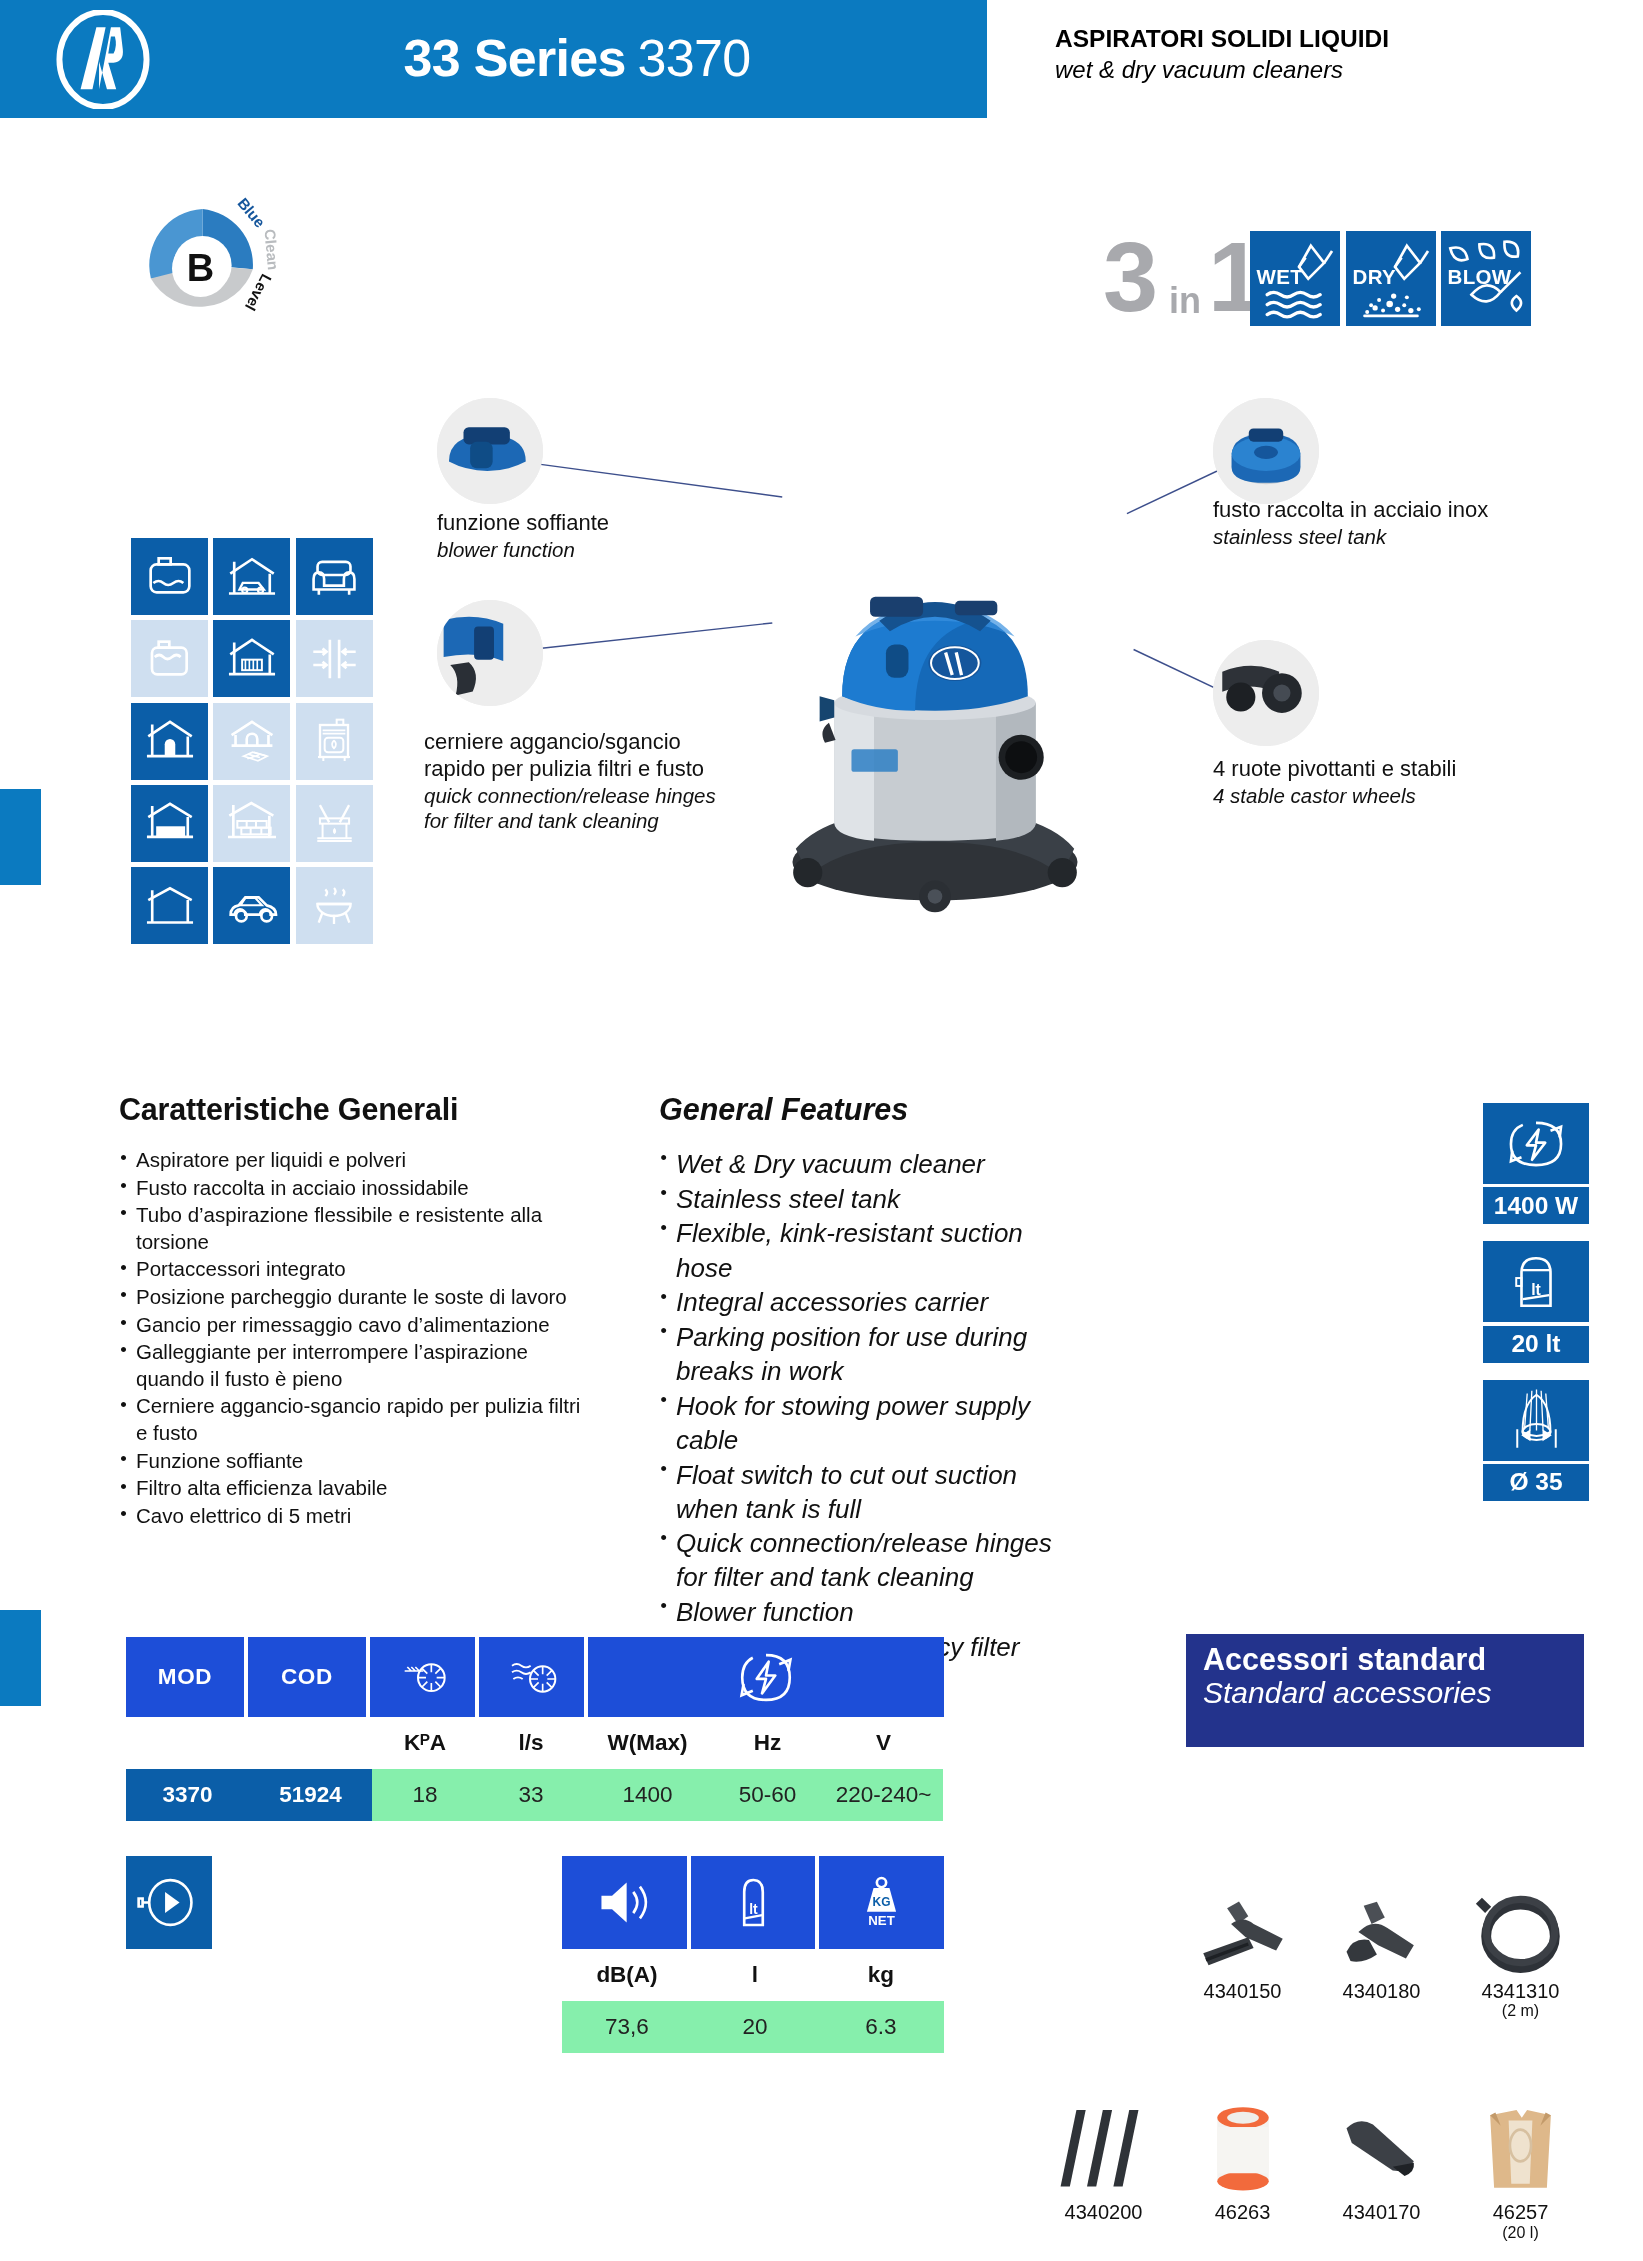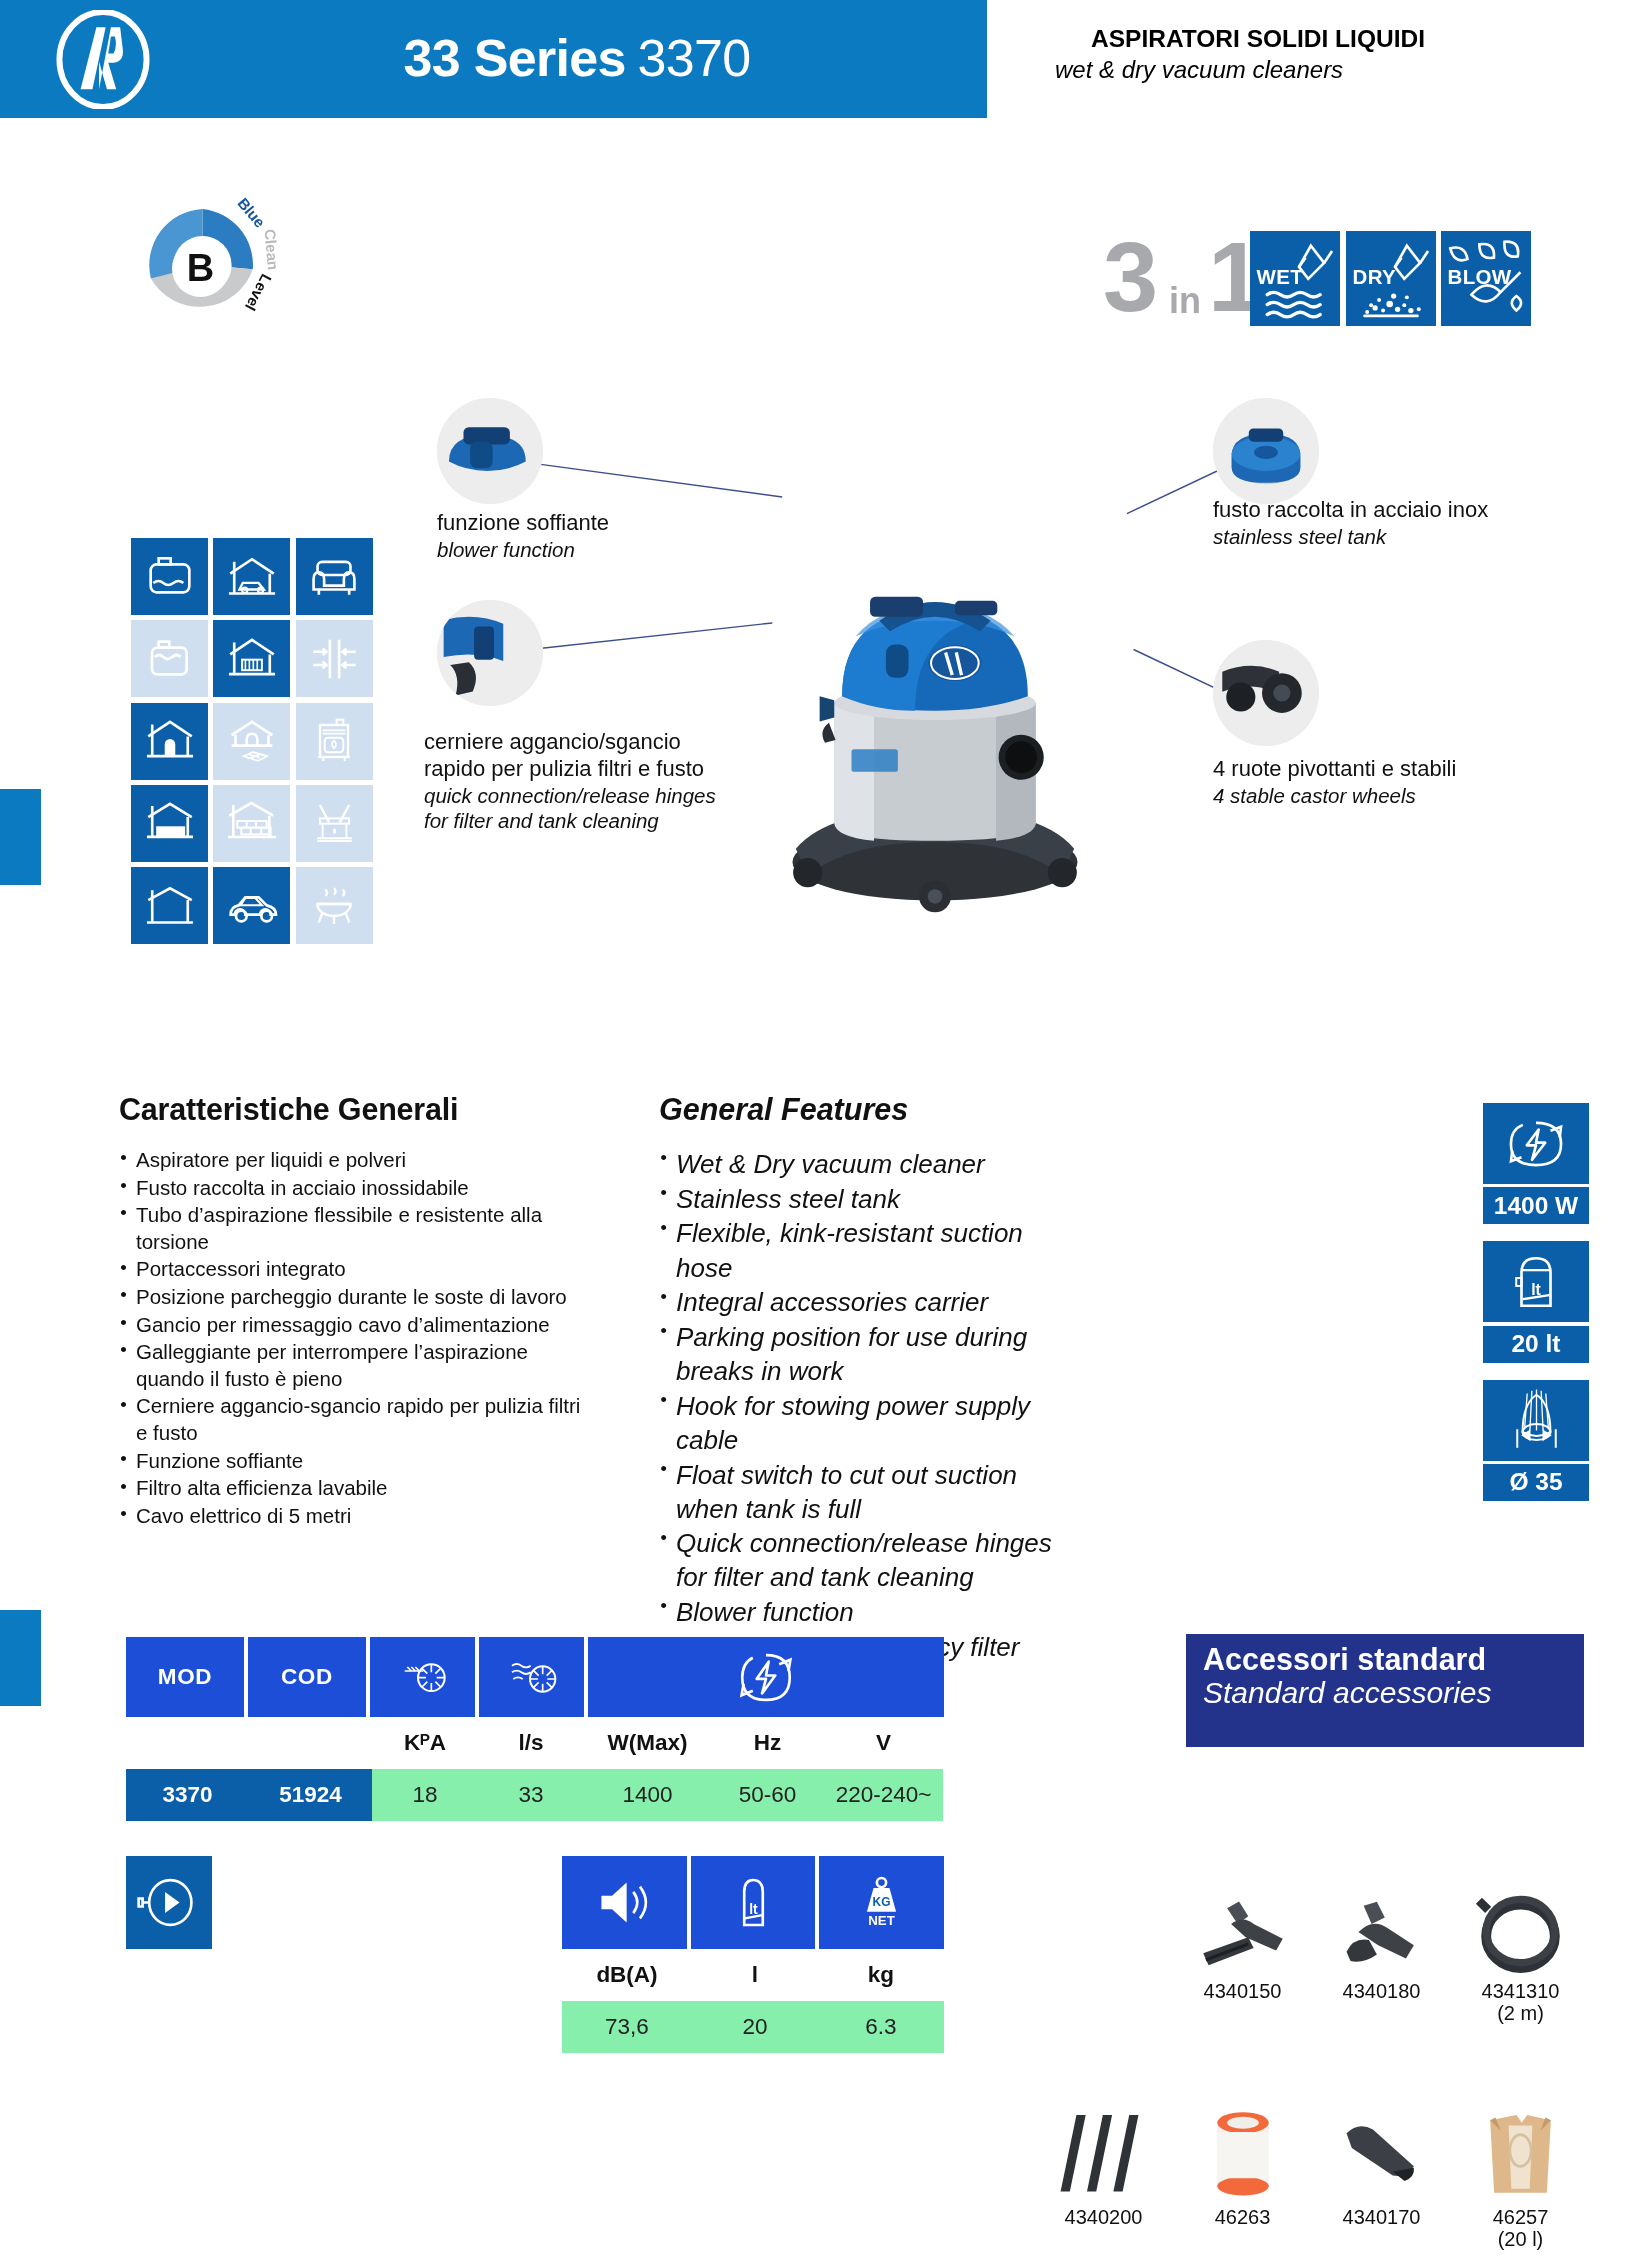--- a/index.html
+++ b/index.html
@@ -26,21 +26,20 @@
     left:166px; top:0; width:822px; height:116px;
     display:flex; align-items:center; justify-content:center;
     color:#ffffff; letter-spacing:-0.7px;
   }
   #header-title .big { font-size:52px; font-weight:bold; }
   #header-title .num { font-size:52px; font-weight:normal; margin-left:12px;}
   #header-right { left:1055px; top:25px; width:543px; }
   #header-right .it {
     font-size:24.5px; font-weight:bold; letter-spacing:0px; color:#000;
     font-family:"Liberation Sans", sans-serif;
-    margin-left:36px;
   }
   #header-right .en {
     font-size:24px; font-style:italic; color:#000; margin-top:2.7px;
   }
 
   
   #bcl { left:136px; top:199px; width:186px; height:166px; }
   #bcl-letter {
     left:36px; top:41px; width:57px; height:57px;
     background:#fff; border-radius:50%;
@@ -134,21 +133,21 @@
     left:1186px; top:1634px; width:398px; height:113px; background:#23338c;
     color:#fff; padding:9.3px 0 0 17px; box-sizing:border-box;
   }
   #acc-title .it { font-size:30.5px; font-weight:bold; line-height:1.08;}
   #acc-title .en { font-size:30px; font-style:italic; line-height:1.12;}
   #acc-grid { left:1034px; top:1860px; width:557px; }
   .acc-row { display:flex; }
   .acc-cell { width:139px; text-align:center; }
   .acc-img { height:116px; display:flex; align-items:flex-end; justify-content:center; }
   .acc-code { font-size:20px; color:#111; line-height:1.12; margin-top:4px;}
-  .acc-sub { font-size:20px; color:#111; line-height:1.12;}
+  .acc-sub { font-size:16px; color:#111; line-height:1.12;}
 
   svg { display:block; }
 </style>
 </head>
 <body>
 
 <div class="abs" id="header-bar"></div>
 
 <div class="abs" id="logo-box">
   <span>

